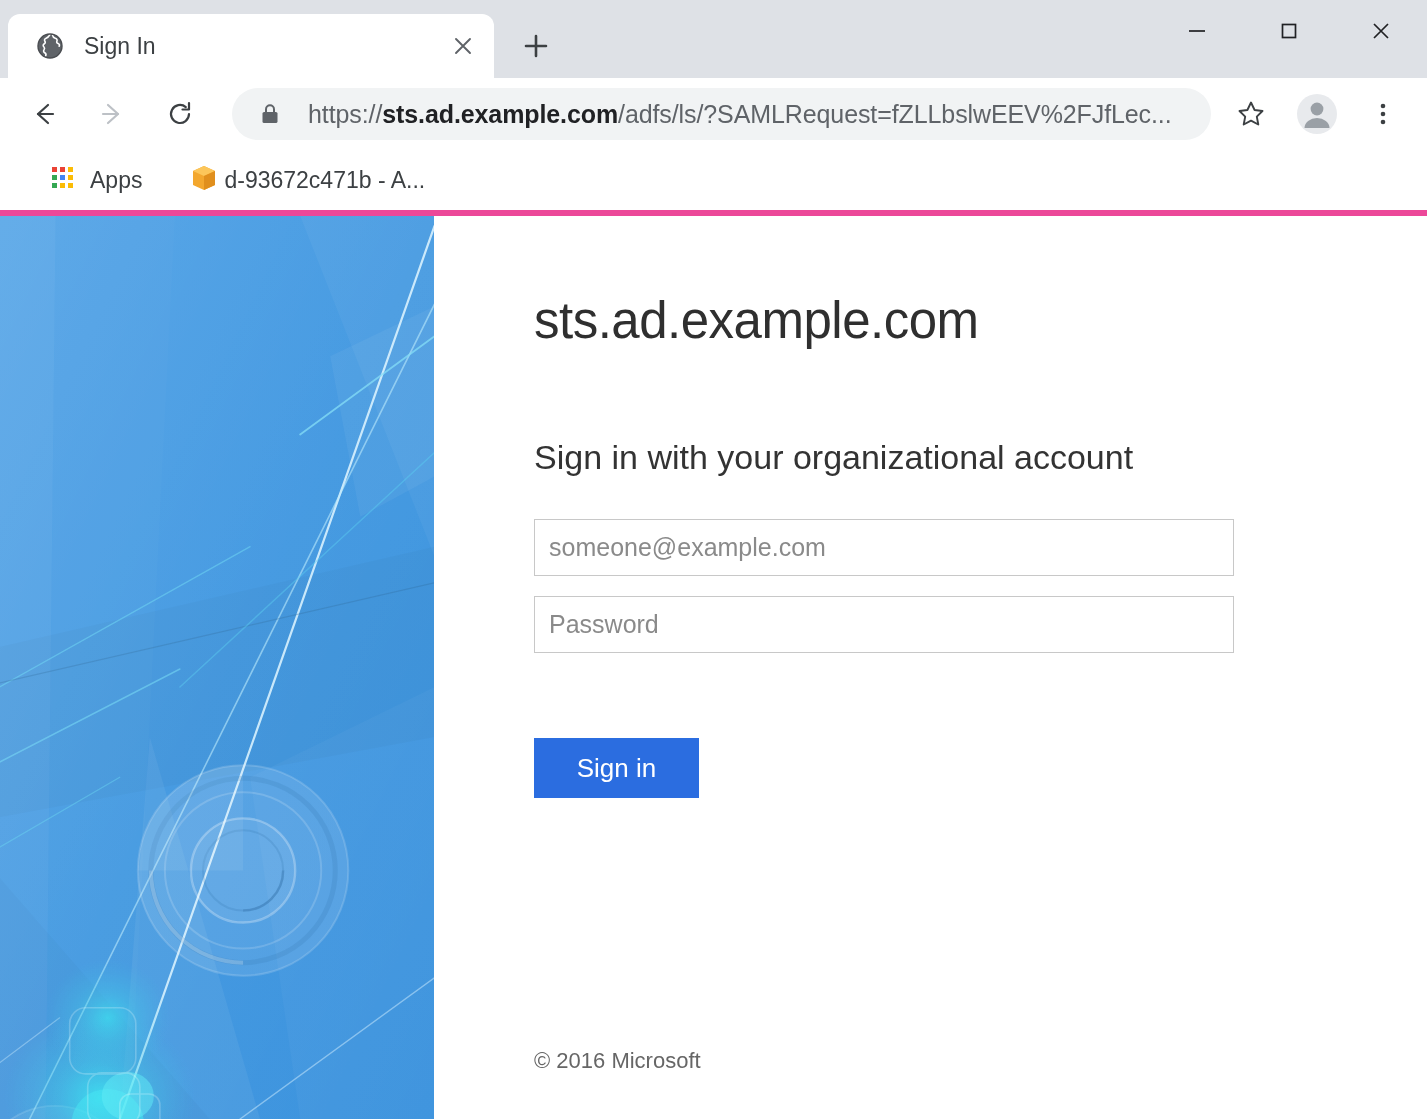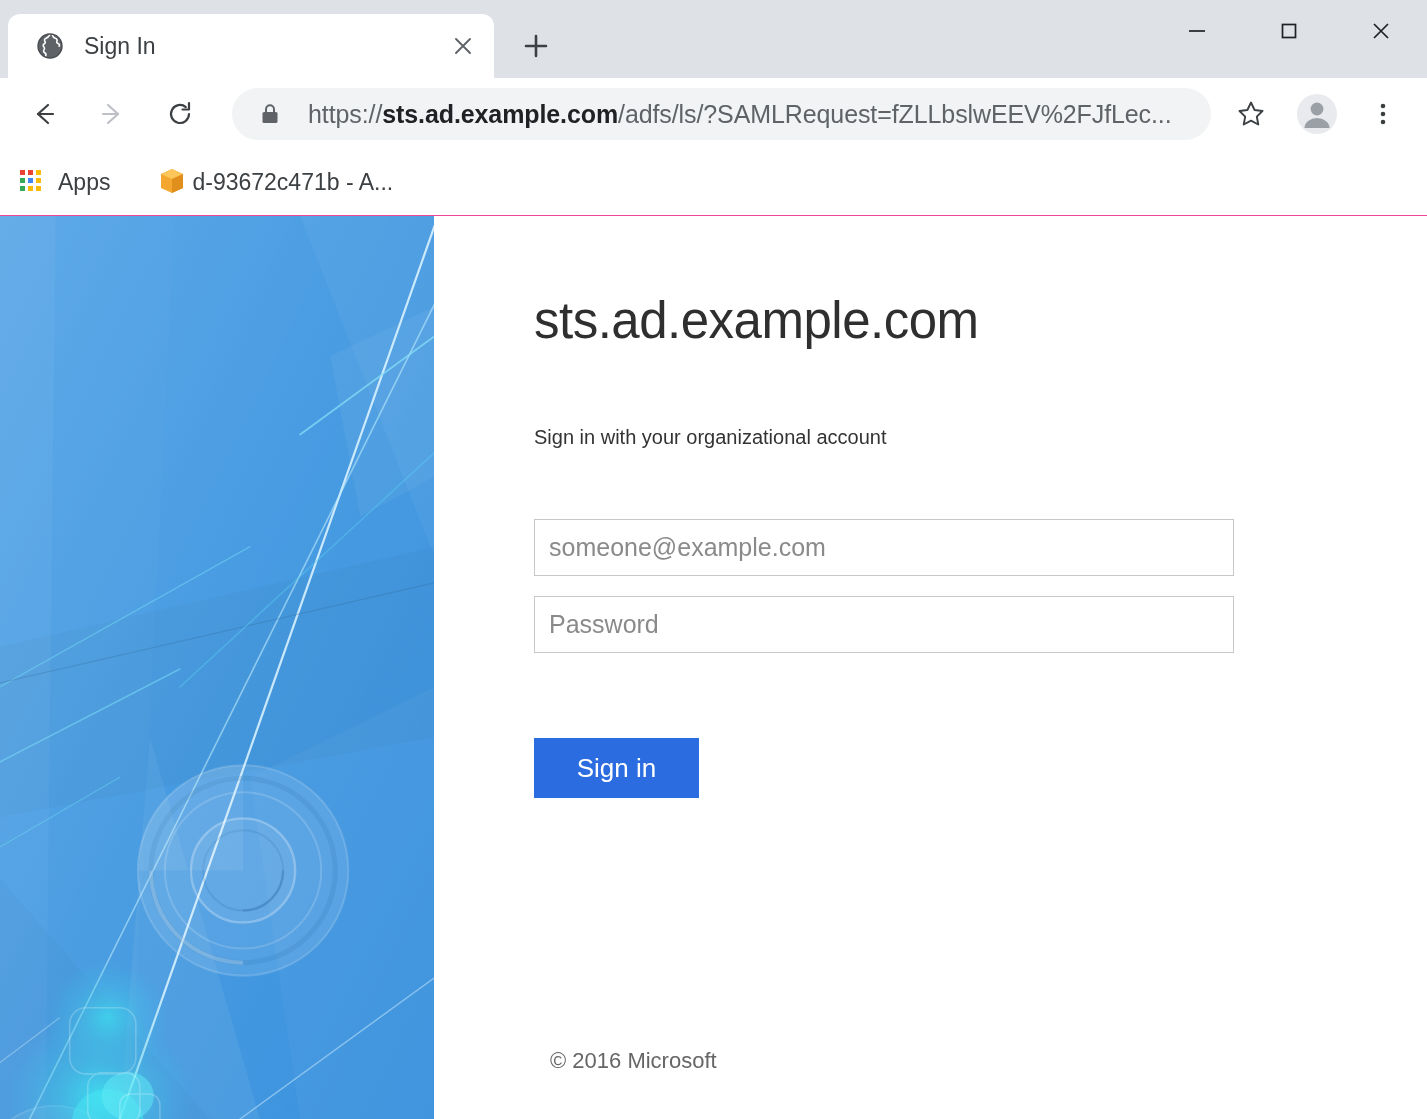--- a/index.html
+++ b/index.html
@@ -164,22 +164,22 @@
   }
   .profile-btn { margin-left: 10px; }
   .menu-btn { margin-left: 10px; }
 
   
   .bookmark-bar {
     height: 66px;
     background: #ffffff;
     display: flex;
     align-items: center;
-    padding: 0 8px;
-    border-bottom: 1px solid #ec4899;
+    padding: 0 40px;
+    border-bottom: 6px solid #ec4899;
     flex: 0 0 auto;
   }
 
   .bm-item {
     display: flex;
     align-items: center;
     height: 46px;
     padding: 0 10px;
     border-radius: 5px;
     cursor: pointer;
@@ -224,23 +224,23 @@
     top: 75px;
     left: 100px;
     font-size: 51px;
     font-weight: normal;
     color: #2f2f2f;
     letter-spacing: -0.5px;
   }
 
   .page-subtitle {
     position: absolute;
-    top: 210px;
+    top: 222px;
     left: 100px;
-    font-size: 20px;
+    font-size: 34px;
     color: #333333;
   }
 
   .field {
     position: absolute;
     left: 100px;
     width: 700px;
     height: 57px;
     background: #ffffff;
     border: 1px solid #c8c8c8;
@@ -264,21 +264,21 @@
     color: #ffffff;
     border: none;
     font-size: 26px;
     cursor: pointer;
     font-family: "Liberation Sans", sans-serif;
   }
 
   .footer-copyright {
     position: absolute;
     top: 832px;
-    left: 116px;
+    left: 100px;
     font-size: 22px;
     color: #666666;
   }
 </style>
 </head>
 <body>
 
 <div class="browser-window">
 
   <div class="tab-strip">

